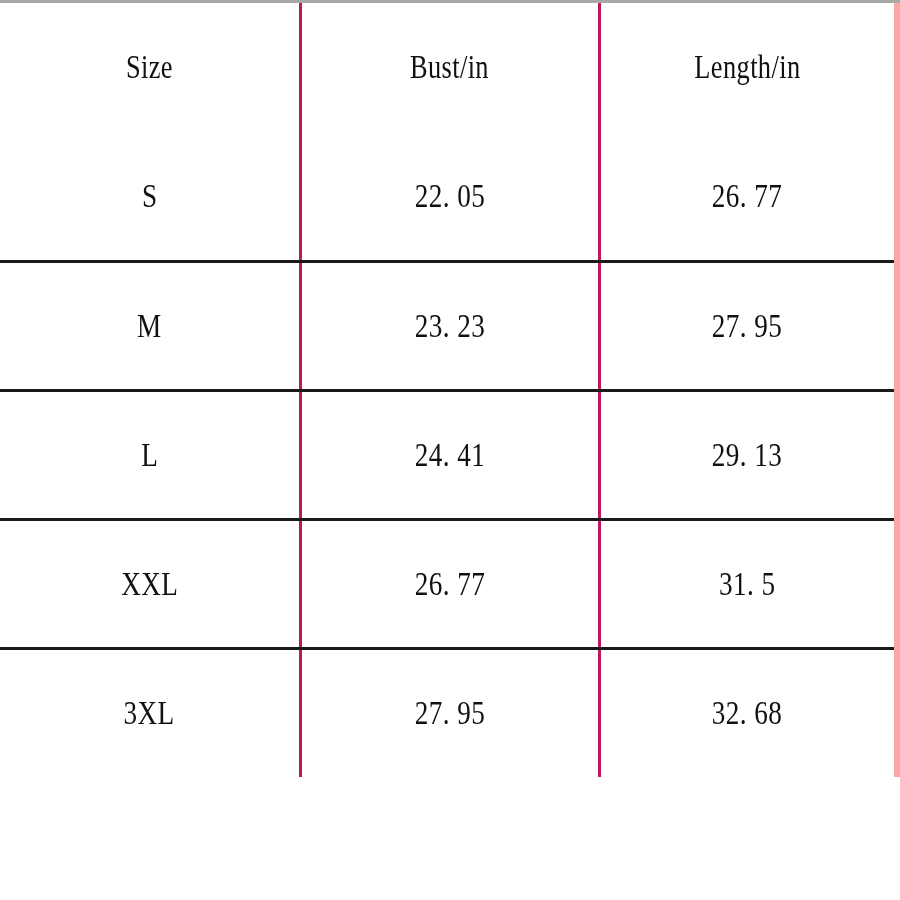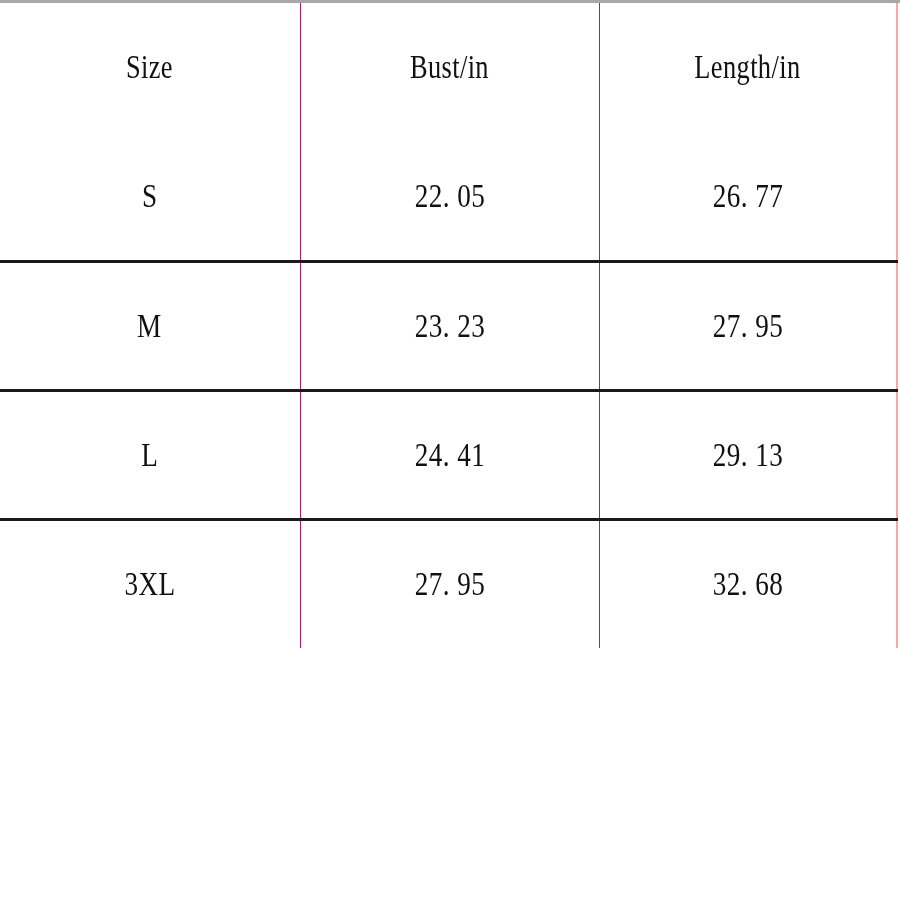--- a/index.html
+++ b/index.html
@@ -50,34 +50,34 @@
     margin: 0;
     padding: 0;
     text-align: center;
     vertical-align: middle;
     color: #111111;
     font-weight: 400;
     background: #ffffff;
     
     border-bottom: 3px solid #1a1a1a;
     
-    border-right: 1px solid #be185d;
+    border-right: 3px solid #be185d;
     box-sizing: border-box;
   }
 
   
   .size-table th:first-child,
   .size-table td:first-child {
     border-left: none;
   }
 
   
   .size-table th:last-child,
   .size-table td:last-child {
-    border-right: 2px solid #fca5a5;
+    border-right: 6px solid #fca5a5;
   }
 
   
   .size-table tr:last-child th,
   .size-table tr:last-child td {
     border-bottom: none;
   }
 
   
   .cell-text {
@@ -163,20 +163,31 @@
         </td>
         <td>
           <span class="cell-text num-text">24. 41</span>
         </td>
         <td>
           <span class="cell-text num-text">29. 13</span>
         </td>
       </tr>
 
 
+      <tr>
+        <td>
+          <span class="cell-text size-text">XXL</span>
+        </td>
+        <td>
+          <span class="cell-text num-text">26. 77</span>
+        </td>
+        <td>
+          <span class="cell-text num-text">31. 5</span>
+        </td>
+      </tr>
 
       <tr>
         <td>
           <span class="cell-text size-text">3XL</span>
         </td>
         <td>
           <span class="cell-text num-text">27. 95</span>
         </td>
         <td>
           <span class="cell-text num-text">32. 68</span>

